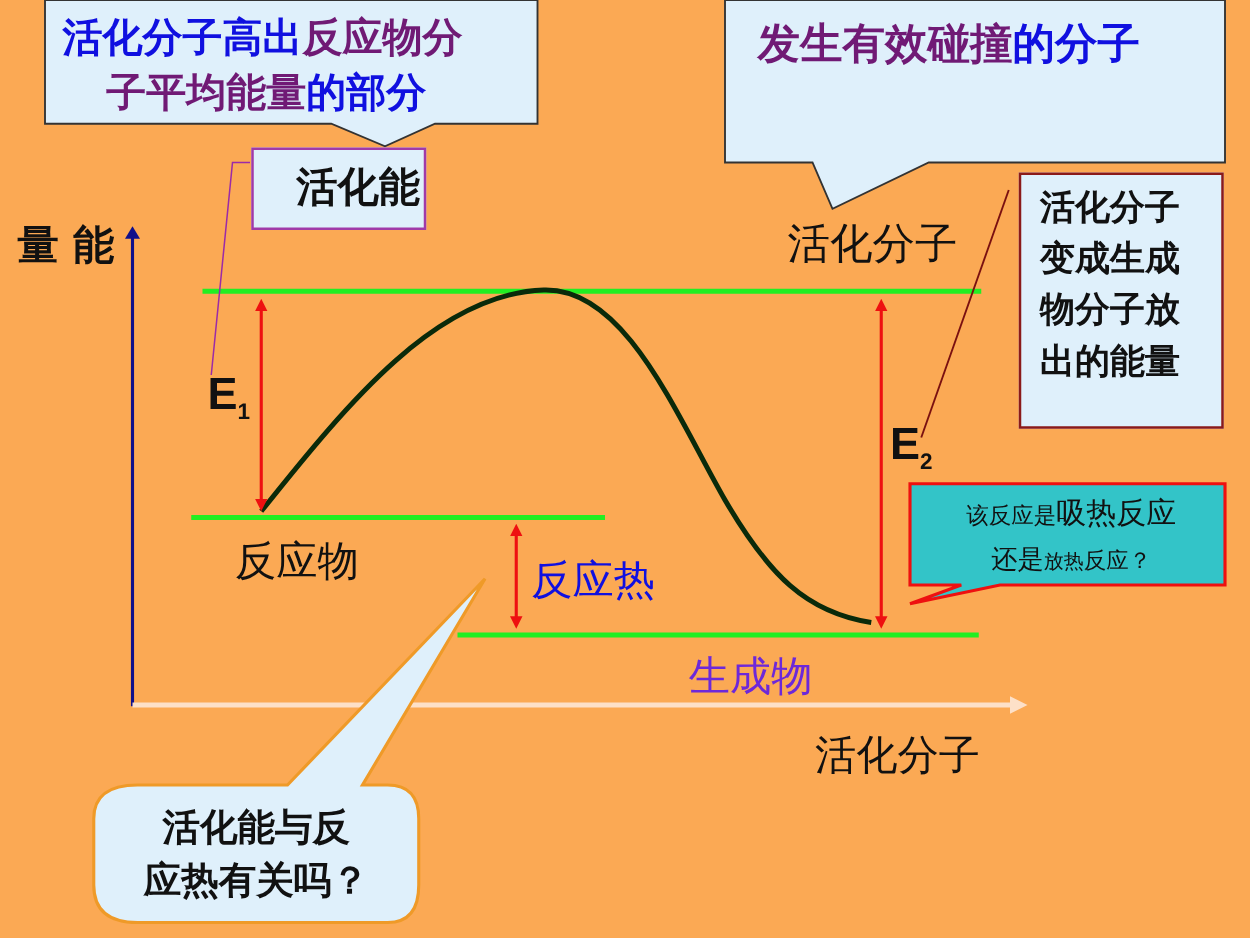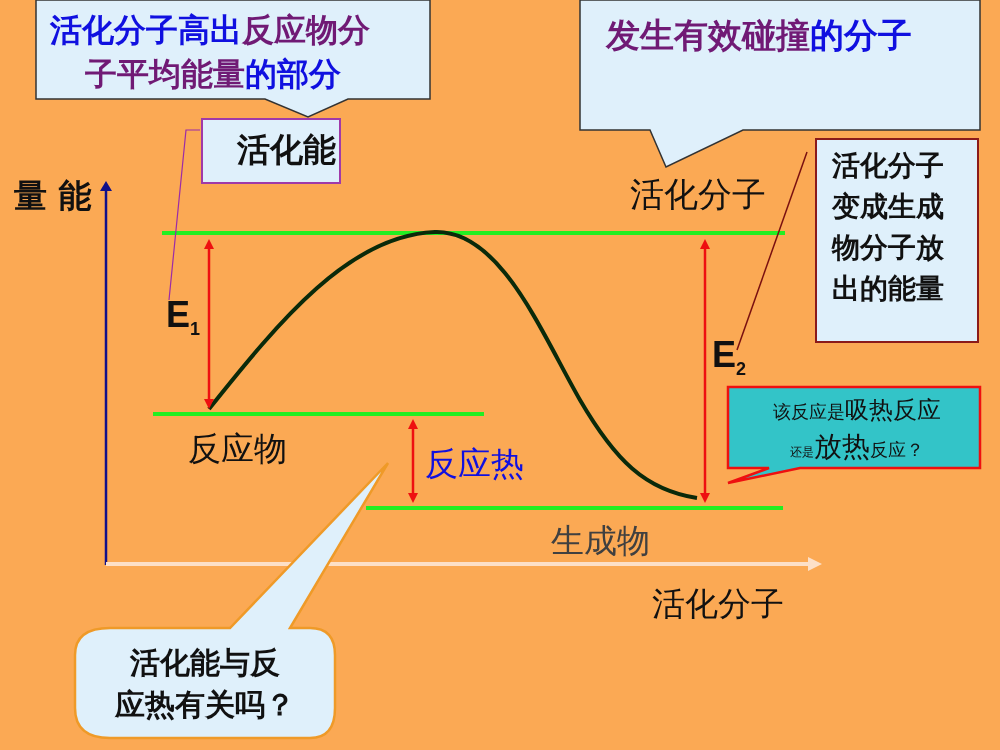--- a/index.html
+++ b/index.html
@@ -78,32 +78,32 @@
 
 <div style="position:absolute;left:606px;top:12px;font-size:34px;line-height:46px;font-weight:bold;white-space:nowrap;">
   <div><span class="red">发生有效碰撞</span><span class="blue">的分子</span></div>
 </div>
 
 <div class="txt" style="left:14px;top:174px;font-size:33px;color:#111;">量 能</div>
 <div class="txt" style="left:652px;top:582px;font-size:33px;color:#111;font-weight:normal;">活化分子</div>
 
 <div class="txt" style="left:630px;top:172px;font-size:34px;color:#111;font-weight:normal;">活化分子</div>
 <div class="txt" style="left:188px;top:427px;font-size:33px;color:#111;font-weight:normal;">反应物</div>
-<div class="txt" style="left:551px;top:519px;font-size:33px;color:#404040;font-weight:normal;">生成物</div>
+<div class="txt" style="left:551px;top:519px;font-size:33px;color:#6d28d9;font-weight:normal;">生成物</div>
 
 <div class="txt" style="left:166px;top:294px;font-size:36px;color:#111;font-family:'Liberation Sans',sans-serif;">
   <span>E</span><sub style="font-size:18px;">1</sub>
 </div>
 <div class="txt" style="left:712px;top:334px;font-size:36px;color:#111;font-family:'Liberation Sans',sans-serif;">
   <span>E</span><sub style="font-size:18px;">2</sub>
 </div>
 
 <div class="txt blue" style="left:425px;top:442px;font-size:33px;font-weight:normal;">反应热</div>
 
 <div style="position:absolute;left:738px;top:393px;width:238px;text-align:center;color:#111;line-height:34px;white-space:nowrap;">
   <div><span style="font-size:18px;">该反应是</span><span style="font-size:24px;">吸热反应</span></div>
-  <div><span style="font-size:12px;">还是</span><span style="font-size:28px;">放热</span><span style="font-size:18px;text-align:right;">反应？</span></div>
+  <div><span style="font-size:21px;">还是</span><span style="font-size:16px;">放热</span><span style="font-size:18px;text-align:right;">反应？</span></div>
 </div>
 
 <div style="position:absolute;left:85px;top:642px;width:240px;text-align:center;font-size:30px;line-height:42px;font-weight:bold;color:#111;">
   <div>活化能与反</div>
   <div>应热有关吗？</div>
 </div>
 
 </body></html>

